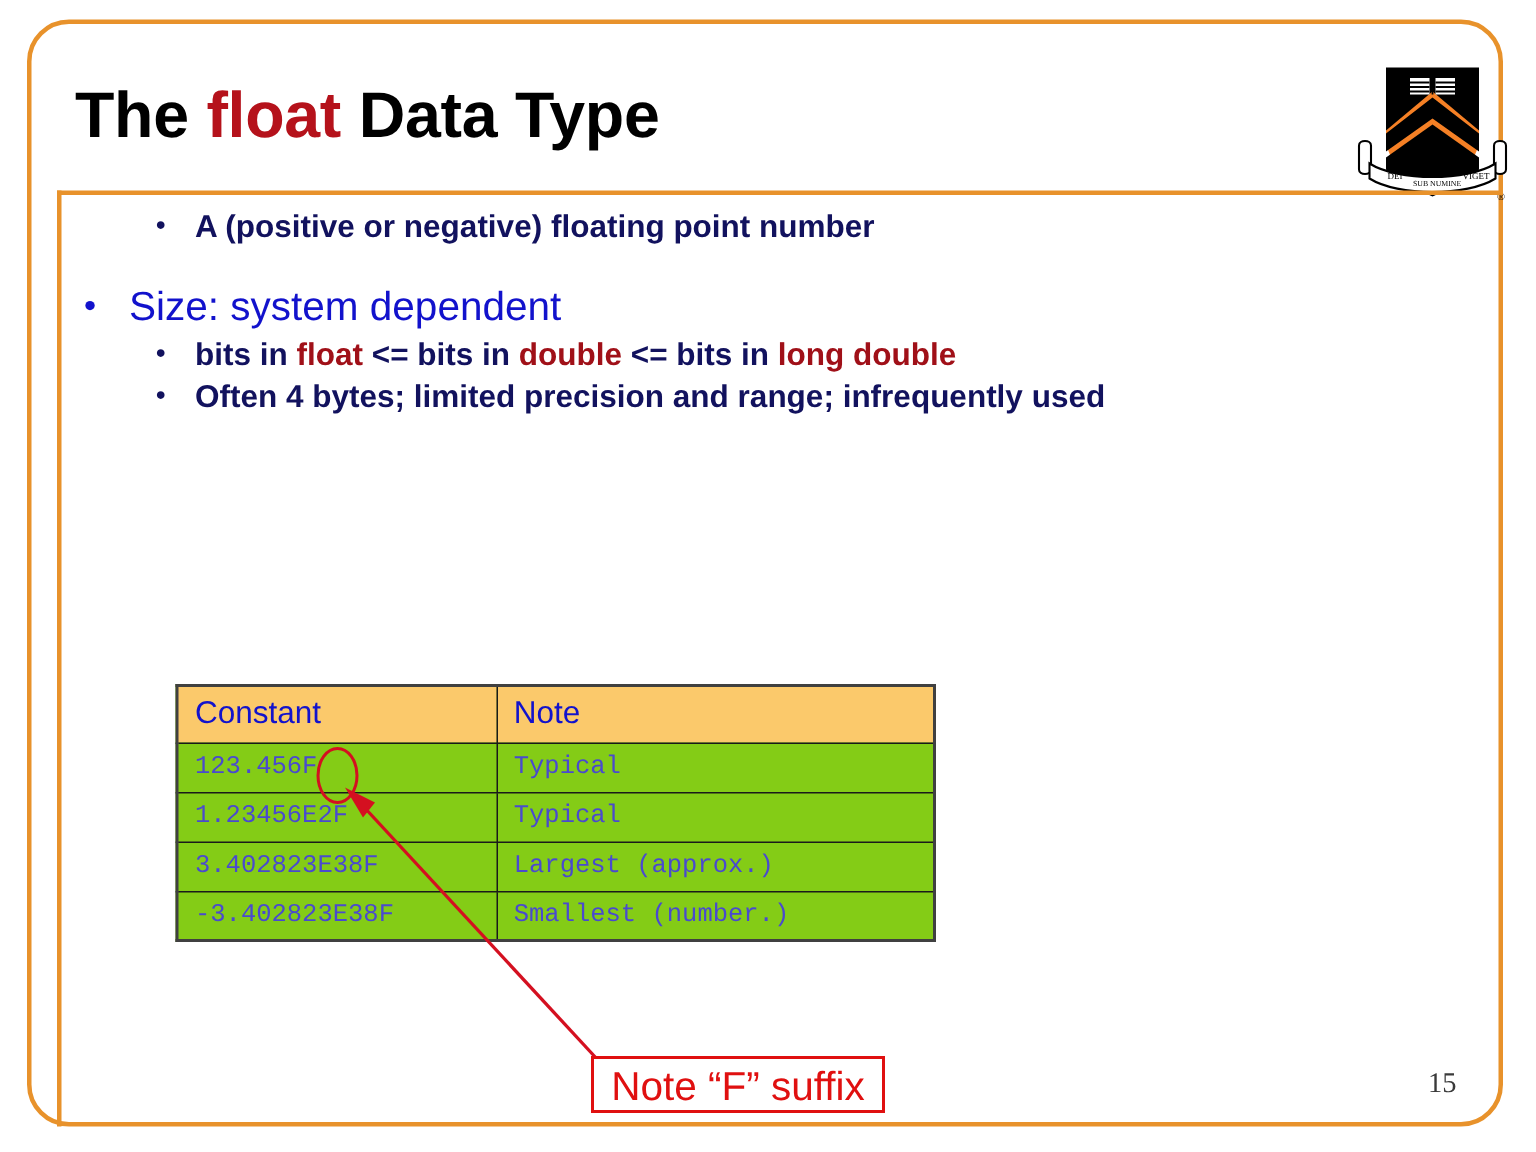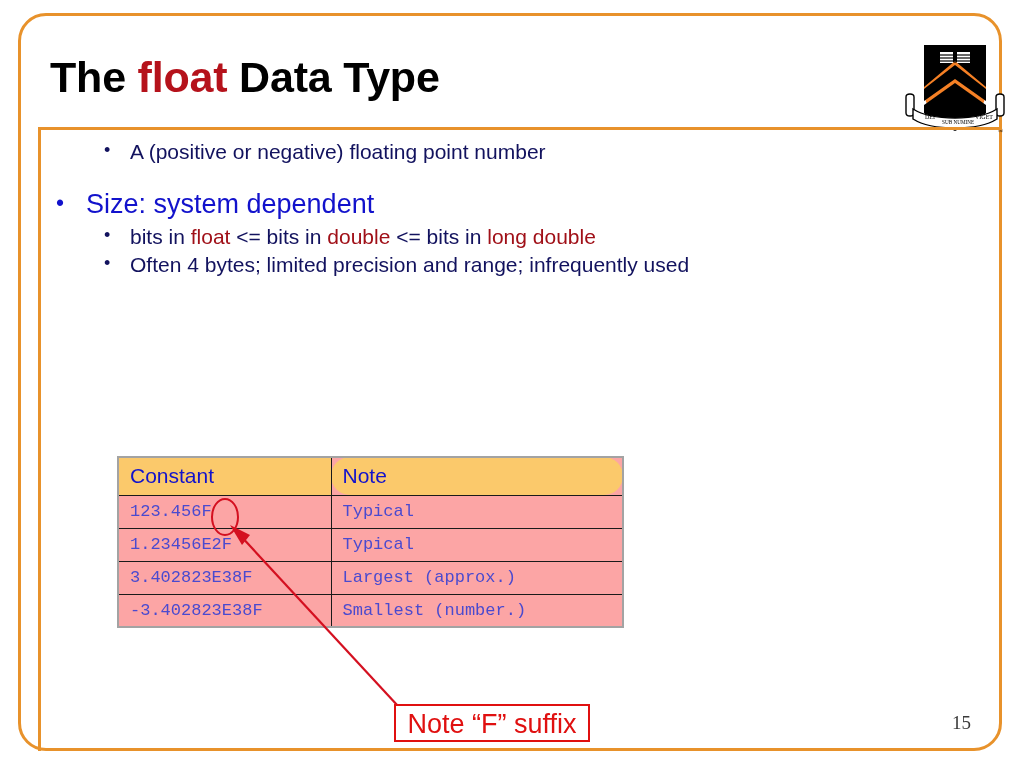--- a/index.html
+++ b/index.html
@@ -95,20 +95,21 @@
     font-size: 23px;
     color: #1212CC;
   }
   .l2 {
     position: relative;
     font-size: 21px;
     color: #12125E;
     padding-left: 78px;
     line-height: 28px;
     white-space: nowrap;
+    font-weight: bold;
   }
   .l2::before {
     content: "\2022";
     position: absolute;
     left: 52px;
     top: -2px;
     font-size: 18px;
     color: #12125E;
   }
   .l2 .kw {
@@ -116,22 +117,22 @@
   }
   .gap-a { height: 21px; }
   .gap-b { height: 17px; }
 
   
   .const-table {
     position: absolute;
     left: 117px;
     top: 456px;
     border-collapse: collapse;
-    border: 2px solid #a3a3a3;
-    background: #fca5a5;
+    border: 2px solid #404040;
+    background: #84cc16;
   }
   .const-table th,
   .const-table td {
     border: 1px solid #1a1a1a;
     padding: 0;
     text-align: left;
     vertical-align: middle;
   }
   .const-table th {
     background: #FBC96B;
@@ -140,21 +141,21 @@
     font-weight: normal;
     height: 38px;
   }
   .const-table td {
     font-family: "Liberation Mono", monospace;
     color: #4A4ACF;
     font-size: 17px;
     height: 33px;
   }
   .c-const { width: 213px; padding-left: 11px !important; box-sizing: border-box; }
-  .c-note  { width: 292px; padding-left: 11px !important; box-sizing: border-box; border-radius: 19px; }
+  .c-note  { width: 292px; padding-left: 11px !important; box-sizing: border-box; }
   .const-table th.c-const { padding-left: 11px !important; }
   .const-table th.c-note  { padding-left: 11px !important; }
 
   
   .annot-svg {
     position: absolute;
     left: 0;
     top: 0;
     width: 1024px;
     height: 768px;

